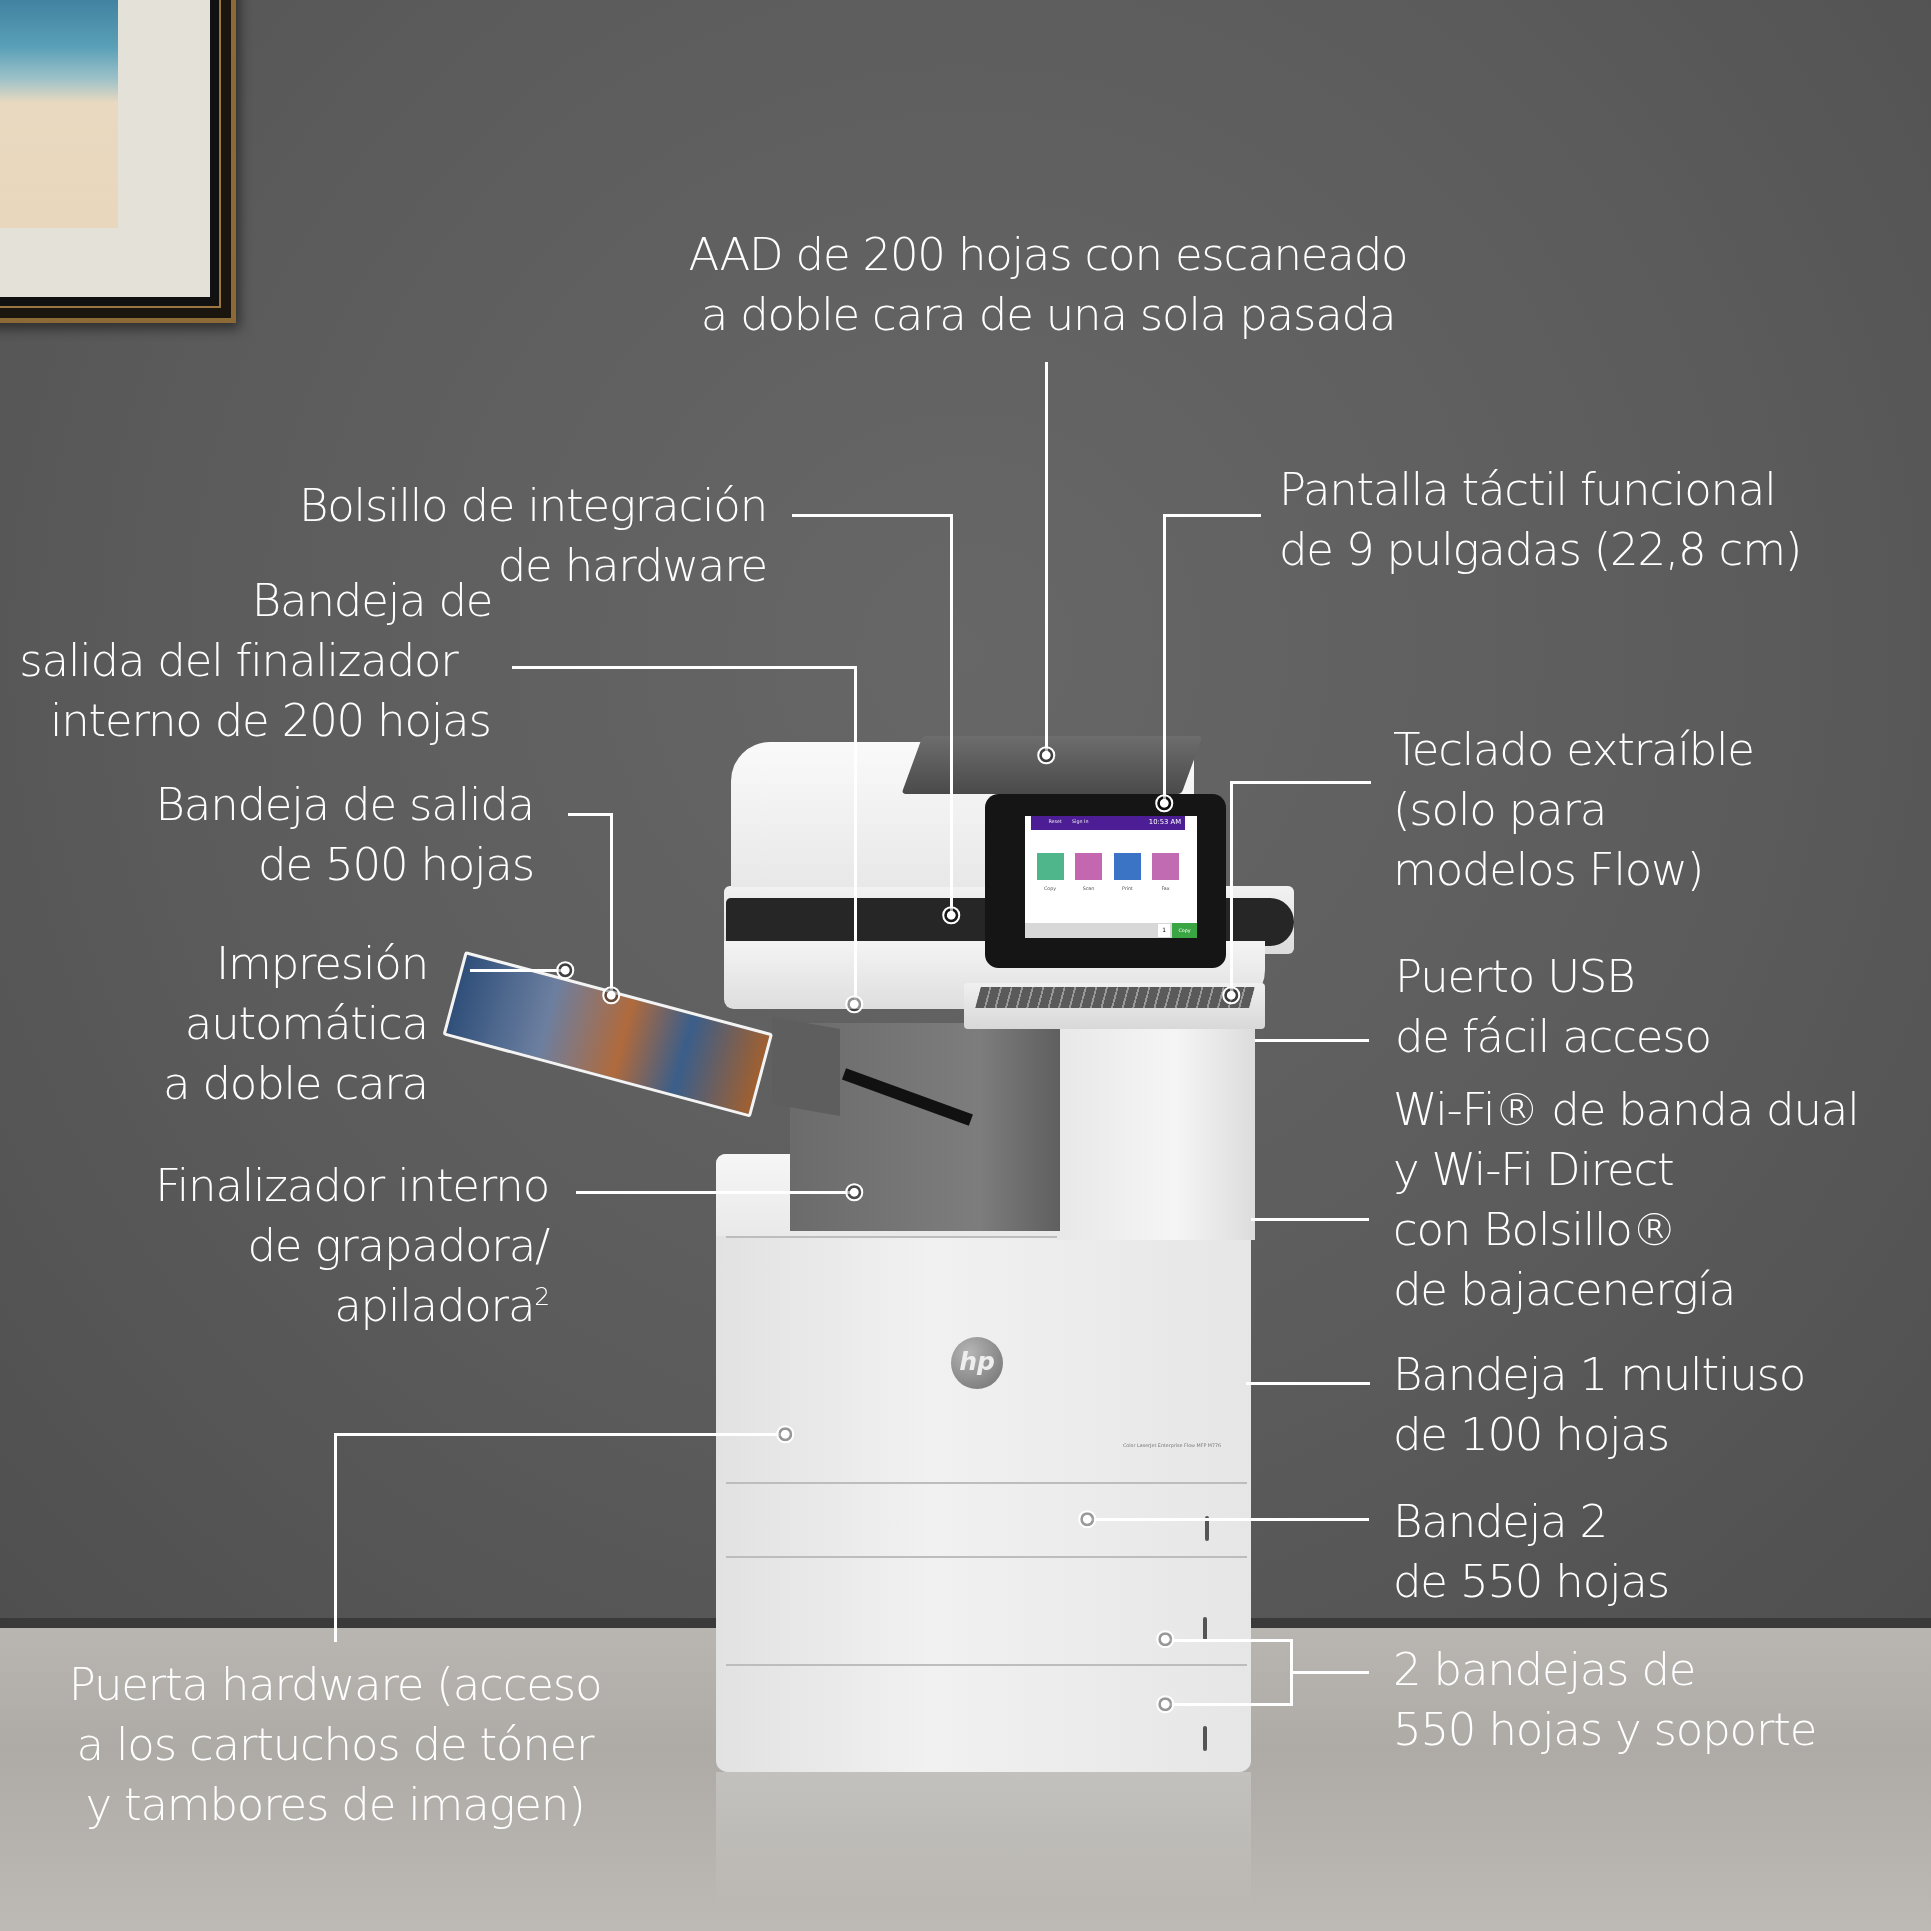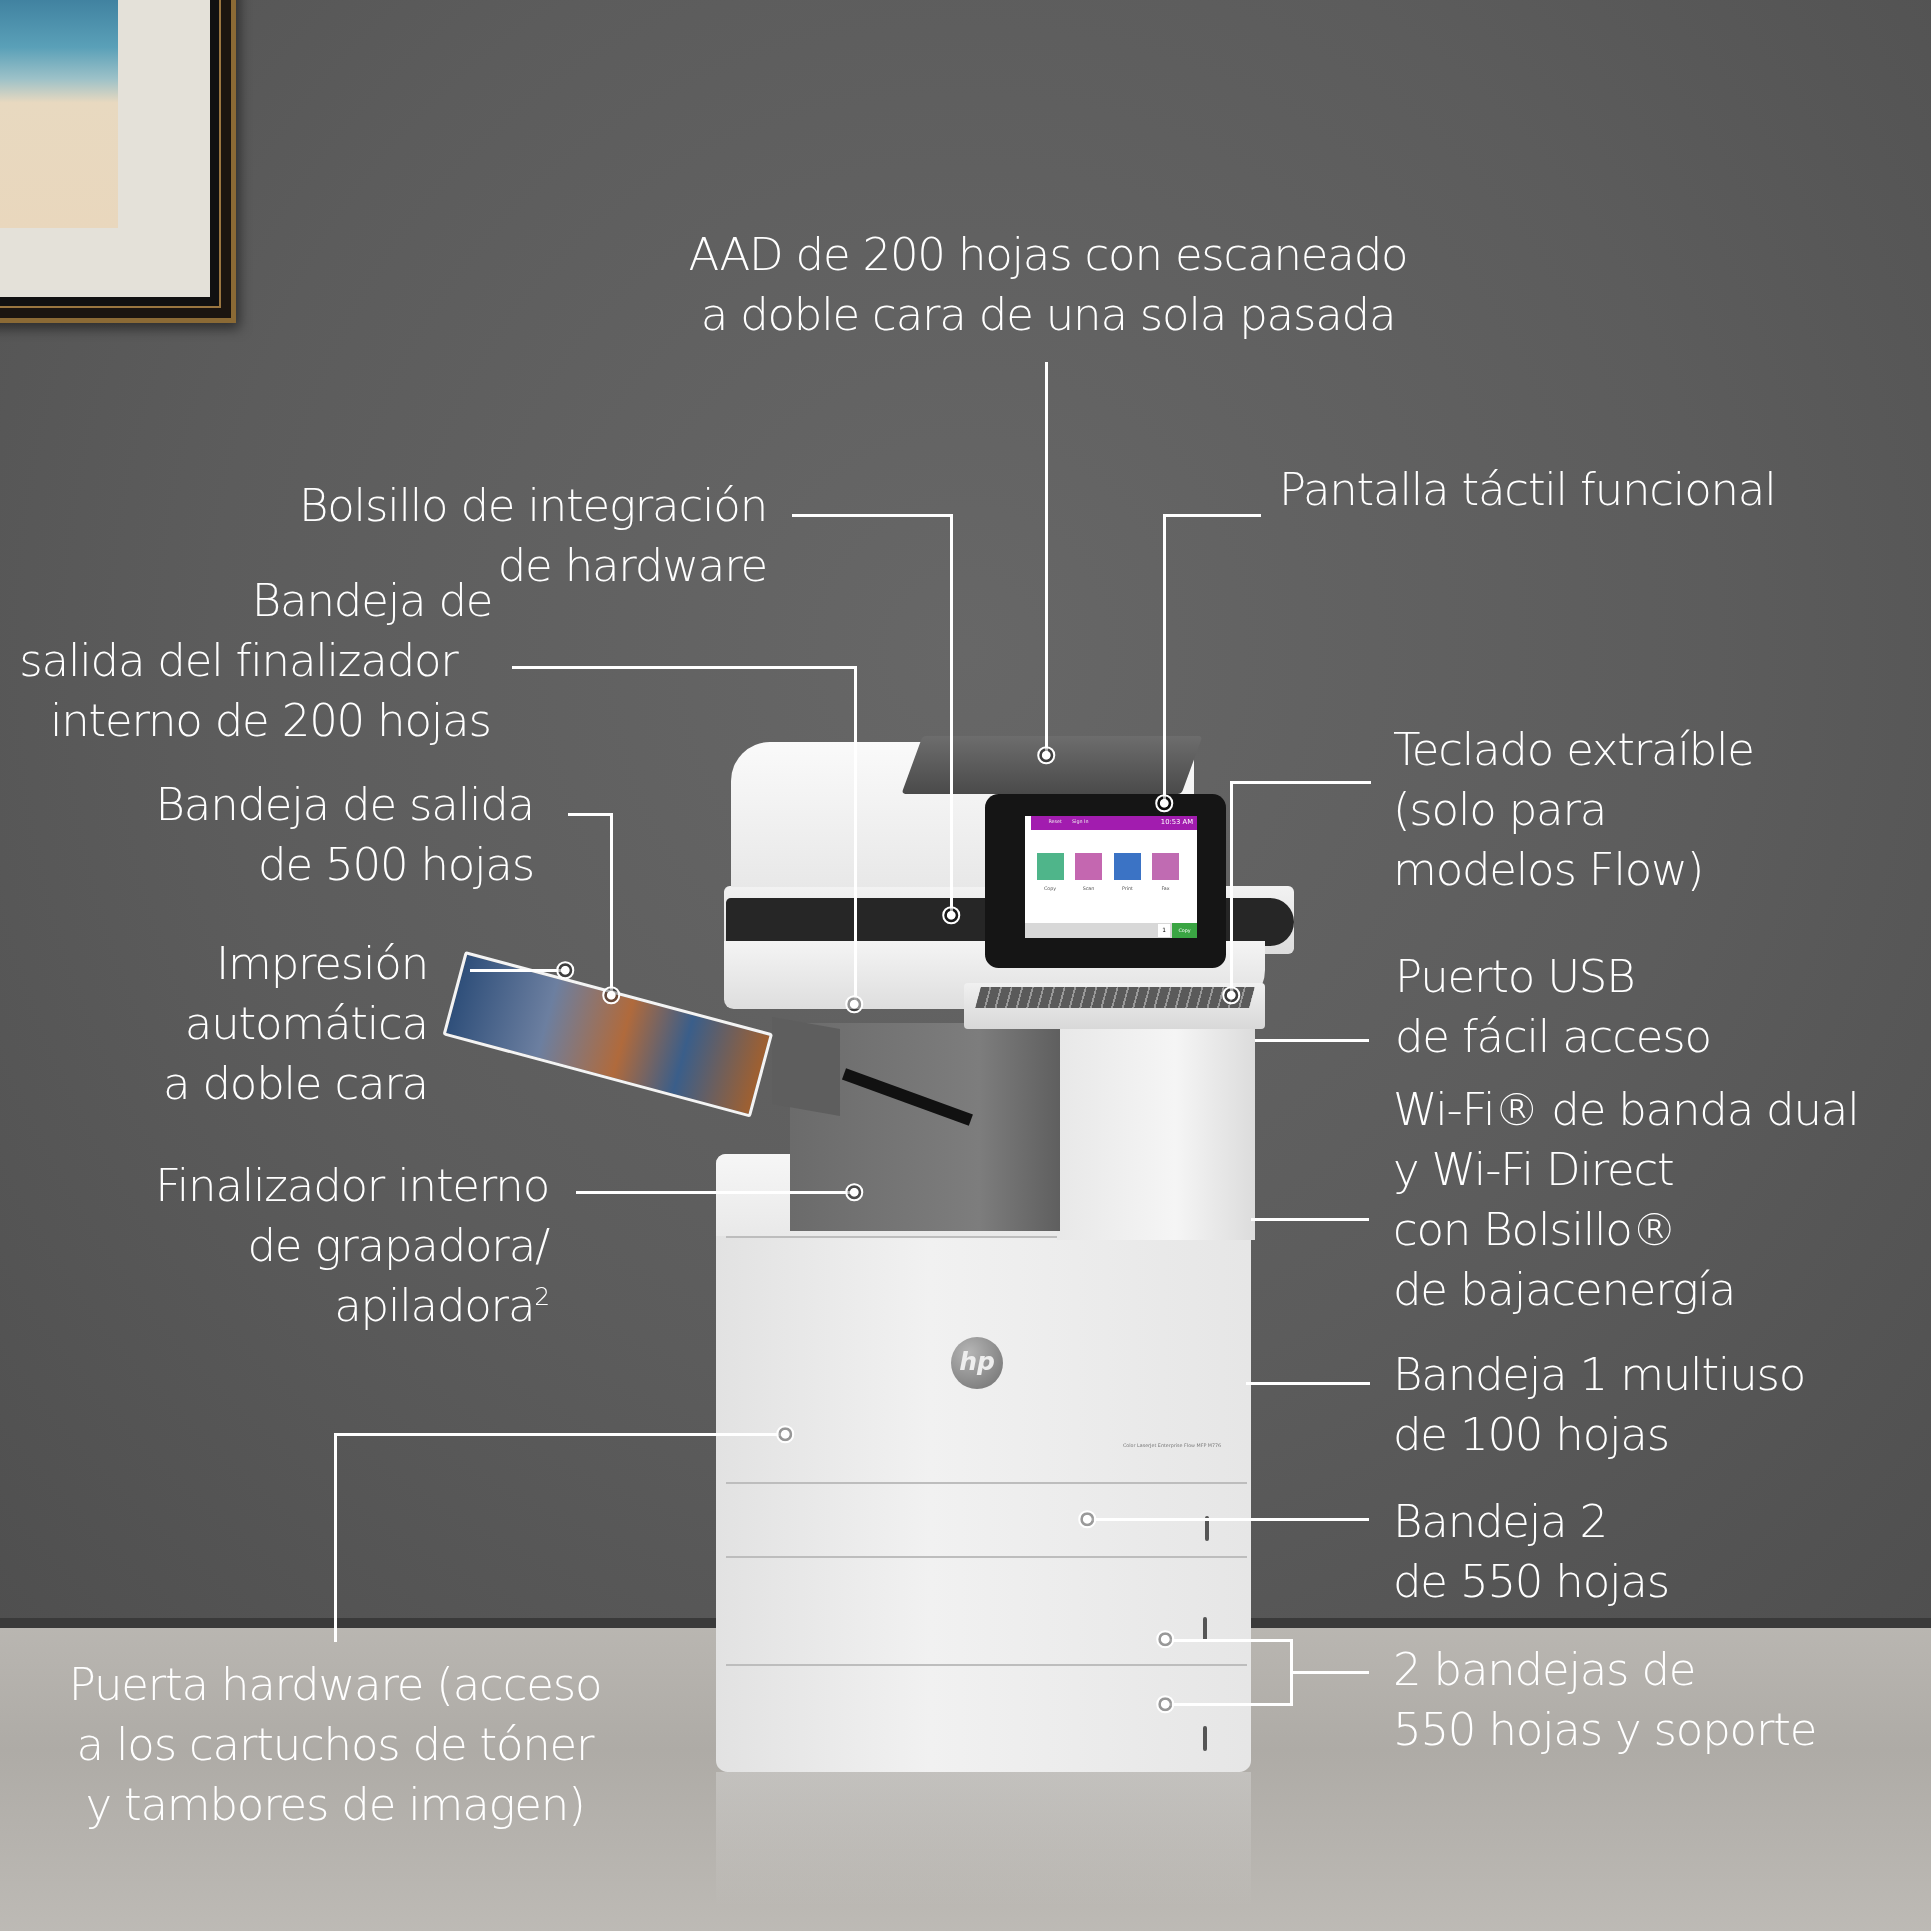--- a/index.html
+++ b/index.html
@@ -24,21 +24,21 @@
   .p { position:absolute; box-sizing:border-box; }
   .adf { left:731px; top:742px; width:463px; height:145px; background:linear-gradient(180deg,#fafafa,#e8e8e8);
          border-radius:39px 9.7px 0 0; }
   .adf-tray { left:912px; top:736px; width:280px; height:58px; background:linear-gradient(180deg,#6d6d6d,#4a4a4a);
               transform:skewX(-20deg); border-radius:3.9px; }
   .scanner-base { left:724px; top:886px; width:570px; height:68px; background:linear-gradient(180deg,#f2f2f2,#dcdcdc); border-radius:5.8px; }
   .scanner-dark { left:726px; top:898px; width:568px; height:48px; background:#262626; border-radius:5.8px 29px 29px 5.8px; }
   .scanner-lip { left:724px; top:941px; width:541px; height:68px; background:linear-gradient(180deg,#f4f4f4,#dedede); border-radius:0 0 39px 9.7px; }
   .panel { left:985px; top:794px; width:241px; height:174px; background:#151515; border-radius:13.5px; }
   .screen { left:1025px; top:816px; width:172px; height:122px; background:#fff; }
-  .screen-bar { position:absolute; left:0; top:0; right:0; height:13.5px; background:#a21caf;margin-left:6px; }
+  .screen-bar { position:absolute; left:0; top:0; right:12px; height:13.5px; background:#4c1d95;margin-left:6px; }
   .screen-time { position:absolute; right:3.9px; top:1.9px; font-size:6.8px; color:#fff; }
   .tile { position:absolute; top:37px; width:27px; height:27px; }
   .tile-label { position:absolute; top:70px; font-size:4.8px; color:#555; width:27px; text-align:center; }
   .screen-foot { position:absolute; left:0; bottom:0; right:0; height:15.4px; background:#d8d8d8; }
   .start-btn { position:absolute; right:0; bottom:0; width:25px; height:15.4px; background:#3aa543; color:#fff; font-size:4.8px; line-height:15.4px; text-align:center; }
   .copies { position:absolute; right:27px; bottom:1px; width:11.6px; height:13.5px; background:#fff; font-size:5.8px; text-align:center; line-height:13.5px; }
   .keyboard { left:964px; top:983px; width:301px; height:46px; background:linear-gradient(180deg,#f0f0f0,#d8d8d8); border-radius:3.9px; }
   .keys { position:absolute; left:13.5px; top:3.9px; right:13.5px; height:21px; background:repeating-linear-gradient(90deg,#5a5a5a 0 8.7px,#999 8.7px 10.6px); transform:skewX(-15deg); }
   .pillar { left:1057px; top:1023px; width:198px; height:217px; background:linear-gradient(90deg,#e8e8e8,#f5f5f5 60%,#dcdcdc); }
   .finisher { left:790px; top:1023px; width:270px; height:208px; background:linear-gradient(90deg,#6b6b6b,#7d7d7d 70%,#5f5f5f); }
@@ -186,20 +186,21 @@
   <div>a doble cara de una sola pasada</div>
 </div>
 
 <div class="label r" style="left:188px;top:476px;width:579px">
   <div>Bolsillo de integración</div>
   <div>de hardware</div>
 </div>
 
 <div class="label" style="left:1279px;top:460px">
   <div>Pantalla táctil funcional</div>
+  <div>de 9 pulgadas (22,8 cm)</div>
 </div>
 
 <div class="label c" style="left:19.3px;top:571px;width:502px">
   <div style="text-align:right;padding-right:29px">Bandeja de</div>
   <div style="text-align:left;padding-right:29px">salida del finalizador</div>
   <div>interno de 200 hojas</div>
 </div>
 
 <div class="label r" style="left:51px;top:775px;width:483px">
   <div>Bandeja de salida</div>

